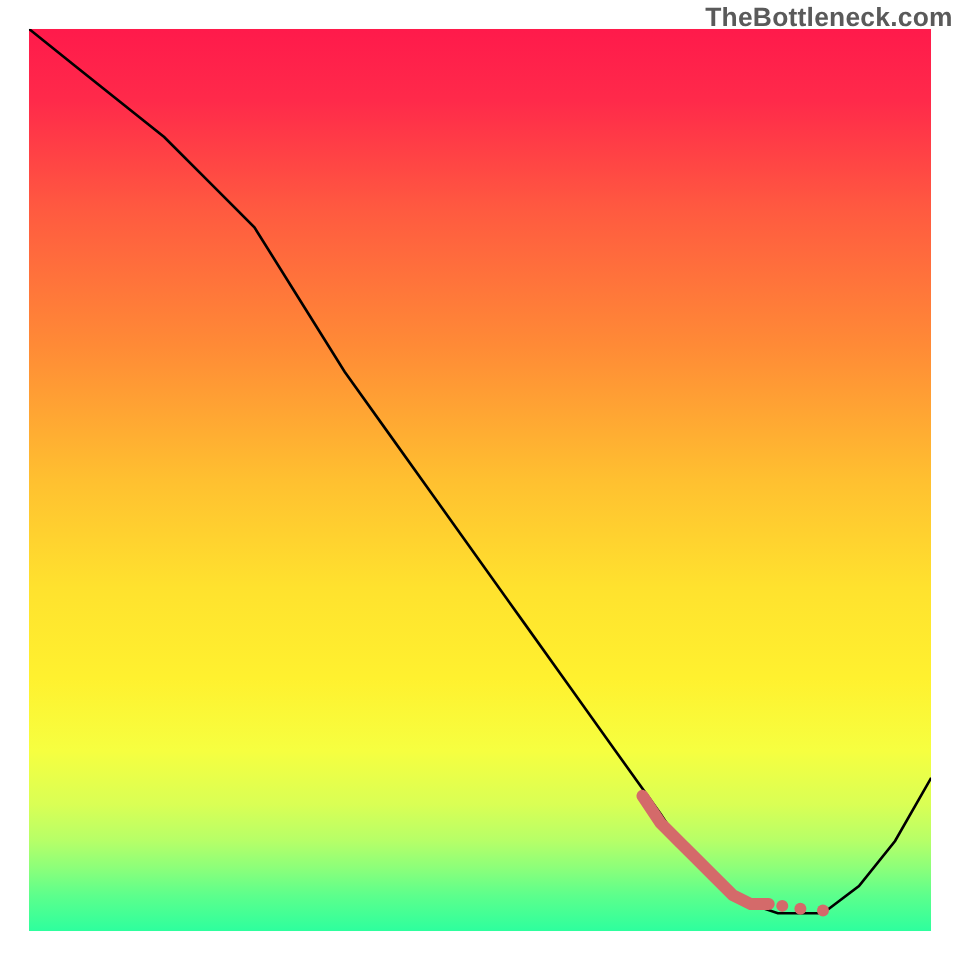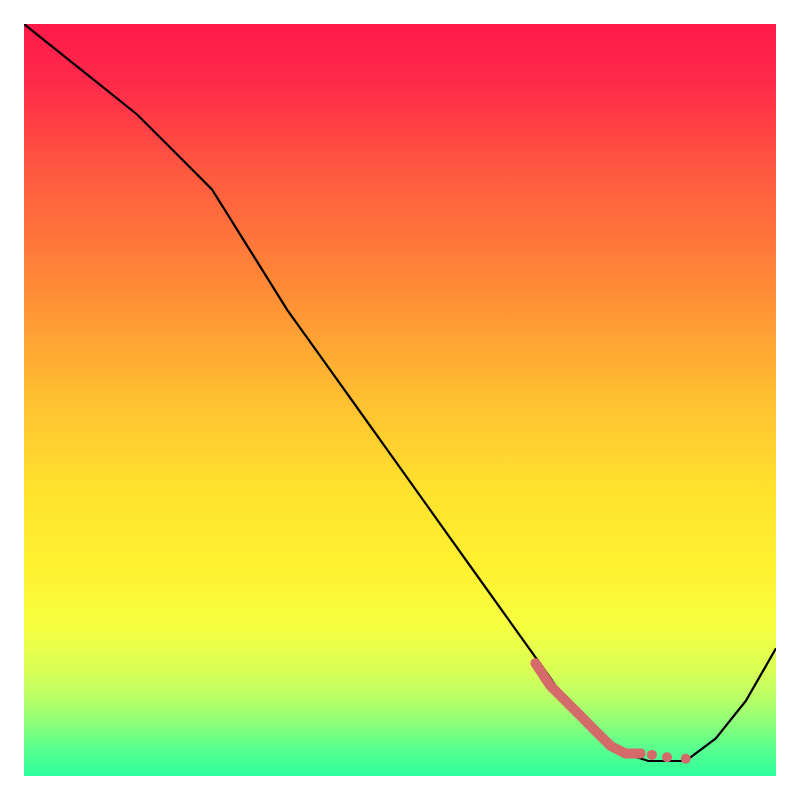--- a/index.html
+++ b/index.html
@@ -69,13 +69,14 @@
       <rect id="bg-rect" x="0" y="0" width="752" height="752" fill="url(#vert-grad)"></rect>
       <path id="curve-path" fill="none" stroke-width="2.2" d="M0.0 0.0 L37.6 30.1 L75.2 60.2 L112.8 90.2 L150.4 127.8 L188.0 165.4 L225.6 225.6 L263.2 285.8 L300.8 338.4 L338.4 391.0 L376.0 443.7 L413.6 496.3 L451.2 549.0 L488.8 601.6 L526.4 654.2 L541.4 676.8 L564.0 699.4 L586.6 721.9 L601.6 729.4 L624.2 737.0 L639.2 737.0 L661.8 737.0 L691.8 714.4 L721.9 676.8 L752.0 624.2" stroke="#000000"></path>
       <path id="hl-path" fill="none" stroke-width="10" stroke-linecap="round" d="M511.4 639.2 L526.4 661.8 L541.4 676.8 L556.5 691.8 L571.5 706.9 L586.6 721.9 L601.6 729.4 L616.6 729.4" stroke="#d46a6a"></path>
       <g id="hl-dots">
           <circle cx="627.9" cy="730.9" r="5" fill="#d46a6a"></circle>
           <circle cx="643.0" cy="733.2" r="5" fill="#d46a6a"></circle>
           <circle cx="661.8" cy="734.7" r="5" fill="#d46a6a"></circle>
         </g>
     </svg>
   </div>
+  <div class="watermark">TheBottleneck.com</div>
 </div>
 
 </body></html>

